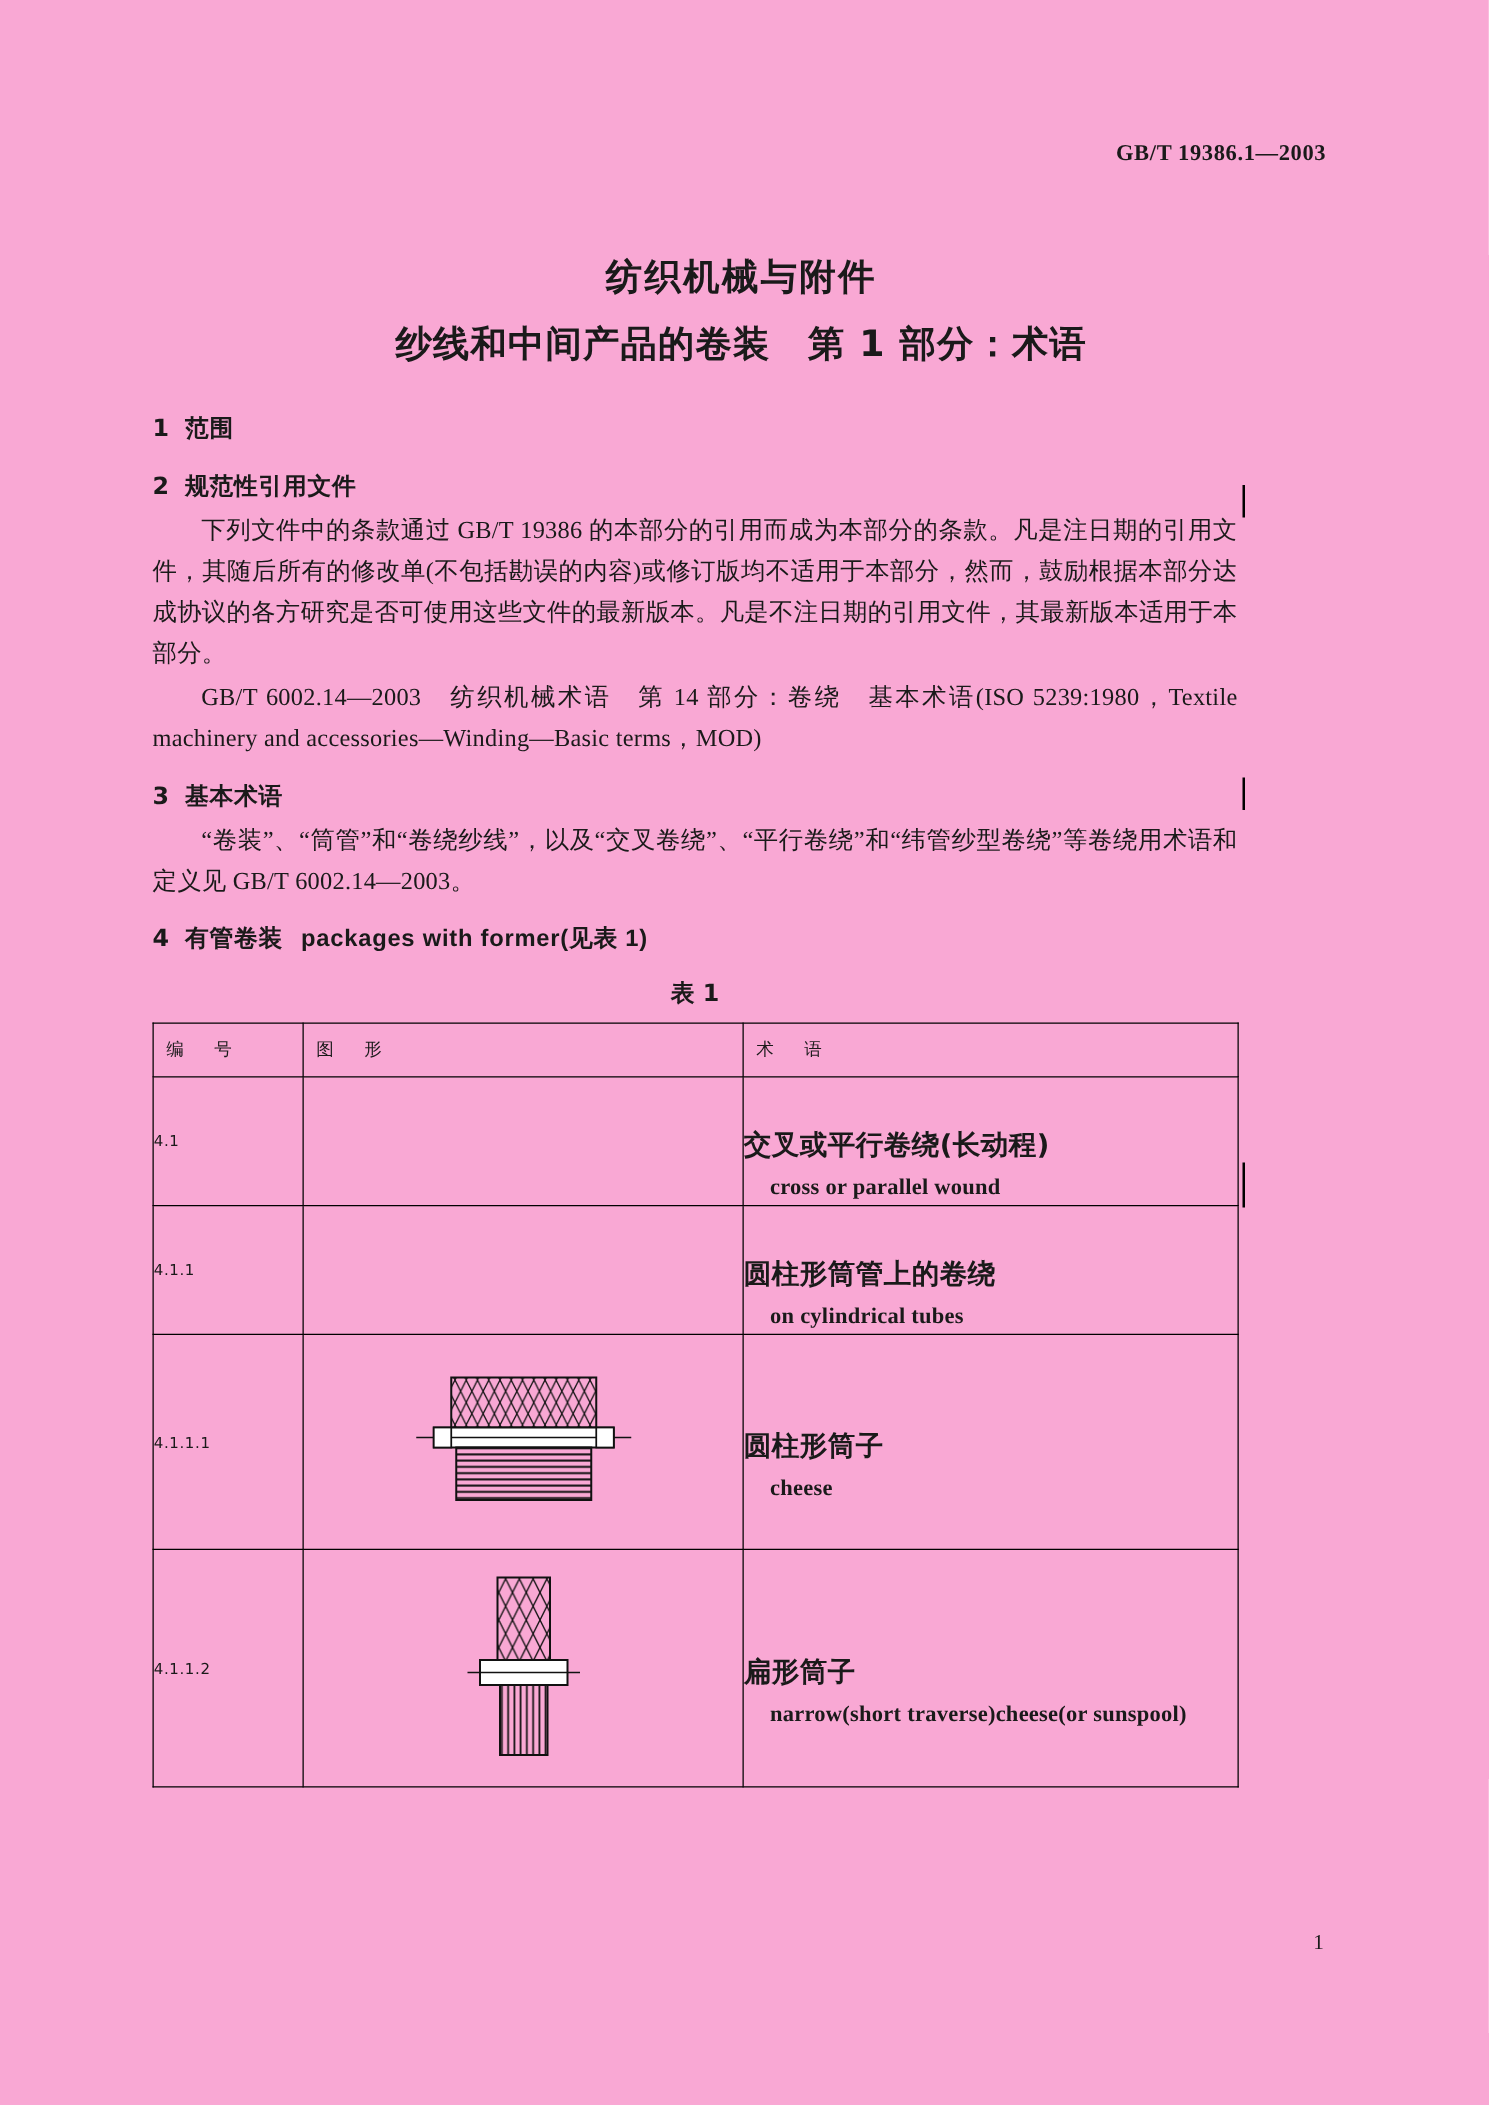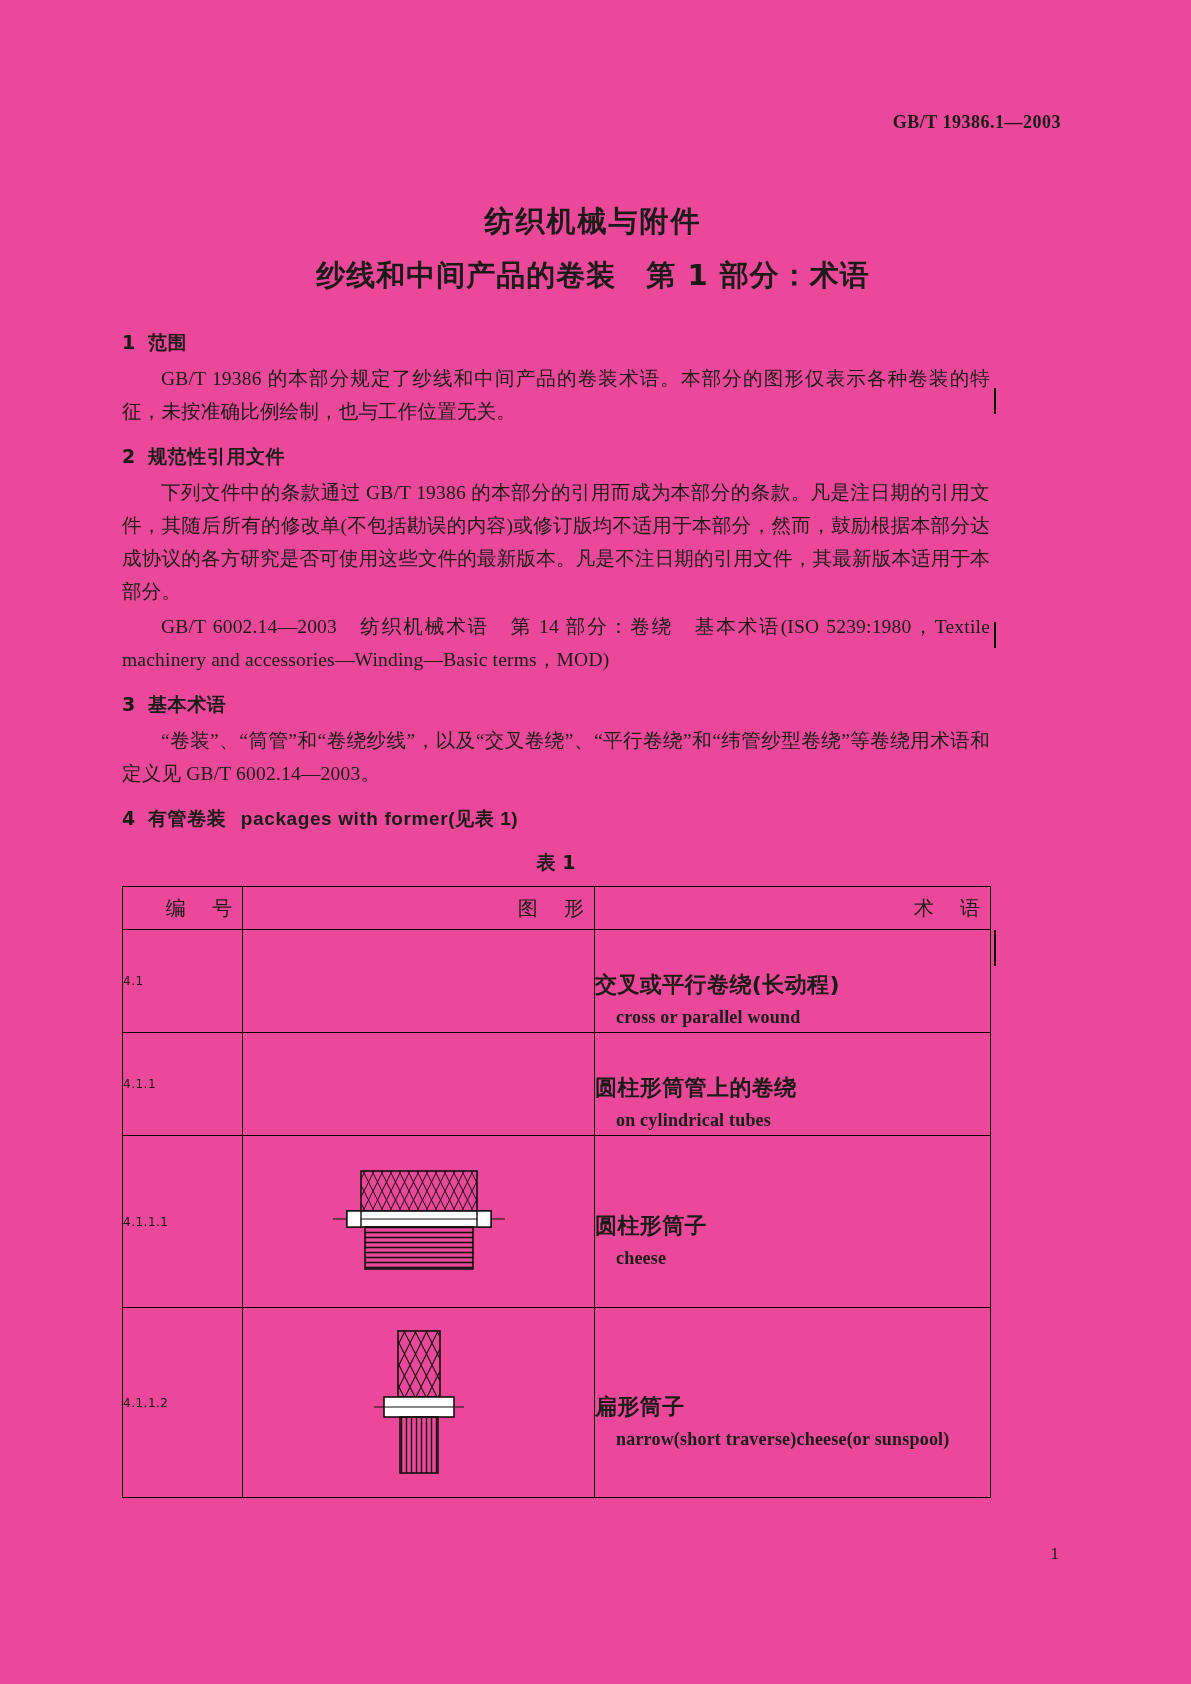--- a/index.html
+++ b/index.html
@@ -13,21 +13,21 @@
     position: relative;
     font-family: "Liberation Serif", "DejaVu Serif", serif;
     color: #1a1a1a;
     overflow: hidden;
   }
   .page {
     position: absolute;
     left: 0; top: 0;
     width: 1191px;
     height: 1684px;
-    background: #ec4899;
+    background: #f9a8d4;
   }
 
   
   .doc-header {
     position: absolute;
     top: 112px;
     right: 130px;
     font-family: "Liberation Serif", serif;
     font-size: 18px;
     font-weight: bold;
@@ -111,23 +111,23 @@
     table-layout: fixed;
   }
   table.tbl td, table.tbl th {
     border: 1.6px solid #000;
     padding: 0;
     vertical-align: middle;
   }
   table.tbl thead th {
     height: 42px;
     font-family: "DejaVu Sans", "Liberation Sans", sans-serif;
-    font-size: 20px;
+    font-size: 14px;
     font-weight: normal;
-    text-align: right;
+    text-align: left;
     letter-spacing: 10px;
     text-indent: 10px;
   }
   .col-num { width: 120px; }
   .col-fig { width: 352px; }
   .col-term{ width: 396px; }
 
   td.cell-num {
     font-family: "DejaVu Sans", "Liberation Sans", sans-serif;
     font-size: 12px;
@@ -180,21 +180,20 @@
   <div class="title-block">
     <div class="title-line1">纺织机械与附件</div>
     <div class="title-line2">纱线和中间产品的卷装　第 1 部分：术语</div>
   </div>
 
   <div class="content">
 
     <h2 class="sec">
       <span class="sec-num">1</span><span>范围</span>
     </h2>
-    <p class="para indent">GB/T 19386 的本部分规定了纱线和中间产品的卷装术语。本部分的图形仅表示各种卷装的特征，未按准确比例绘制，也与工作位置无关。</p>
 
     <div class="spacer-sm"></div>
 
     <h2 class="sec">
       <span class="sec-num">2</span><span>规范性引用文件</span>
     </h2>
     <p class="para indent">下列文件中的条款通过 GB/T 19386 的本部分的引用而成为本部分的条款。凡是注日期的引用文件，其随后所有的修改单(不包括勘误的内容)或修订版均不适用于本部分，然而，鼓励根据本部分达成协议的各方研究是否可使用这些文件的最新版本。凡是不注日期的引用文件，其最新版本适用于本部分。</p>
     <p class="para hang">GB/T 6002.14—2003　纺织机械术语　第 14 部分：卷绕　基本术语(ISO 5239:1980，Textile machinery and accessories—Winding—Basic terms，MOD)</p>
 
     <div class="spacer-sm"></div>

